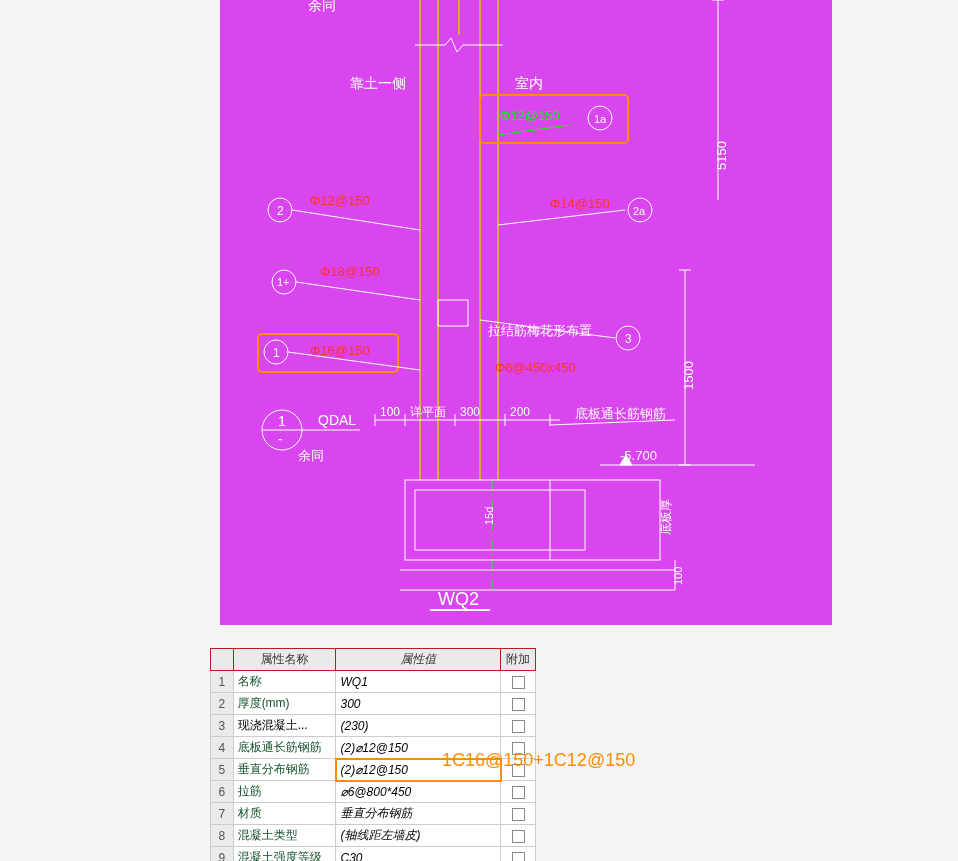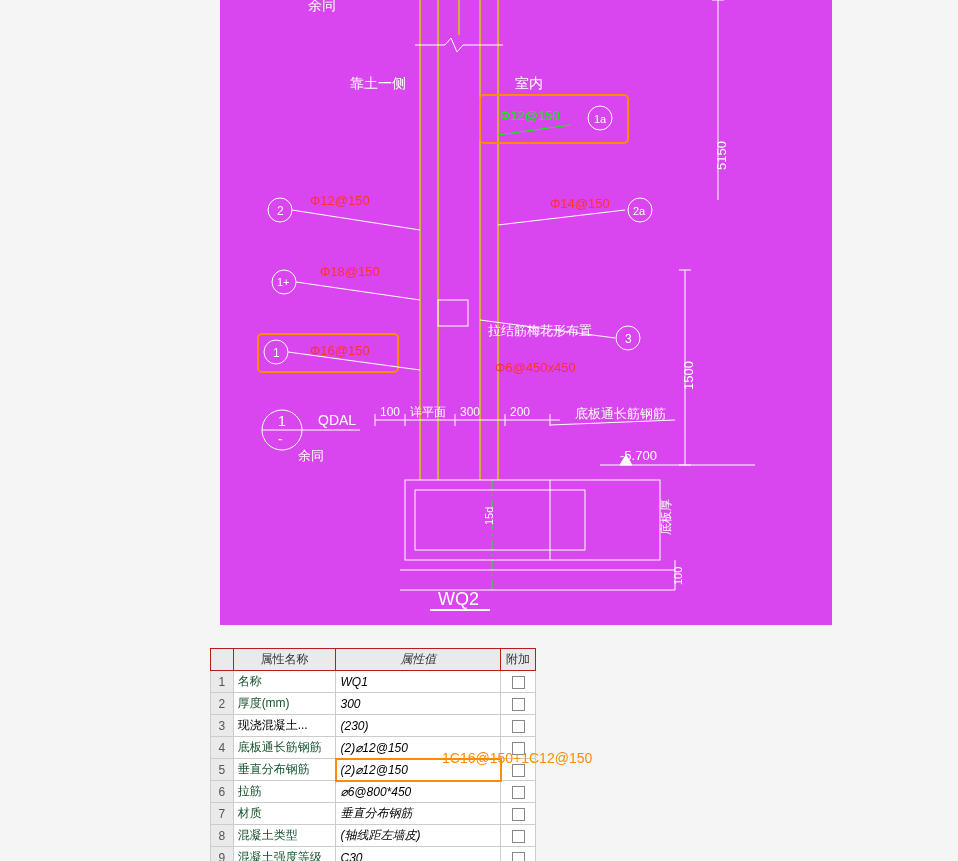--- a/index.html
+++ b/index.html
@@ -84,21 +84,21 @@
   }
   .val-highlight {
     outline: 2px solid #ff8c00;
     outline-offset: -1px;
   }
   .annotation {
     position: absolute;
     left: 442px;
     top: 750px;
     color: #ff8c00;
-    font-size: 14px;
+    font-size: 18px;
     font-family: Arial, sans-serif;
   }
 </style>
 </head>
 <body>
 
 <div class="page">
 
   <div class="cad-box">
     <svg class="cad-svg" viewBox="0 0 612 625">

